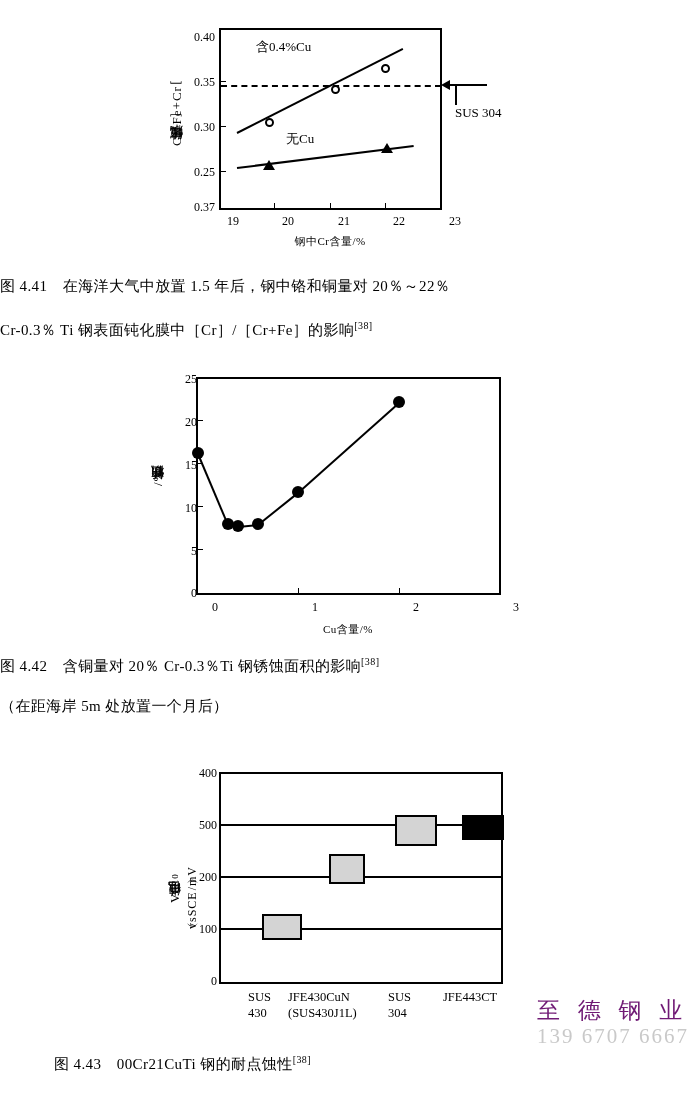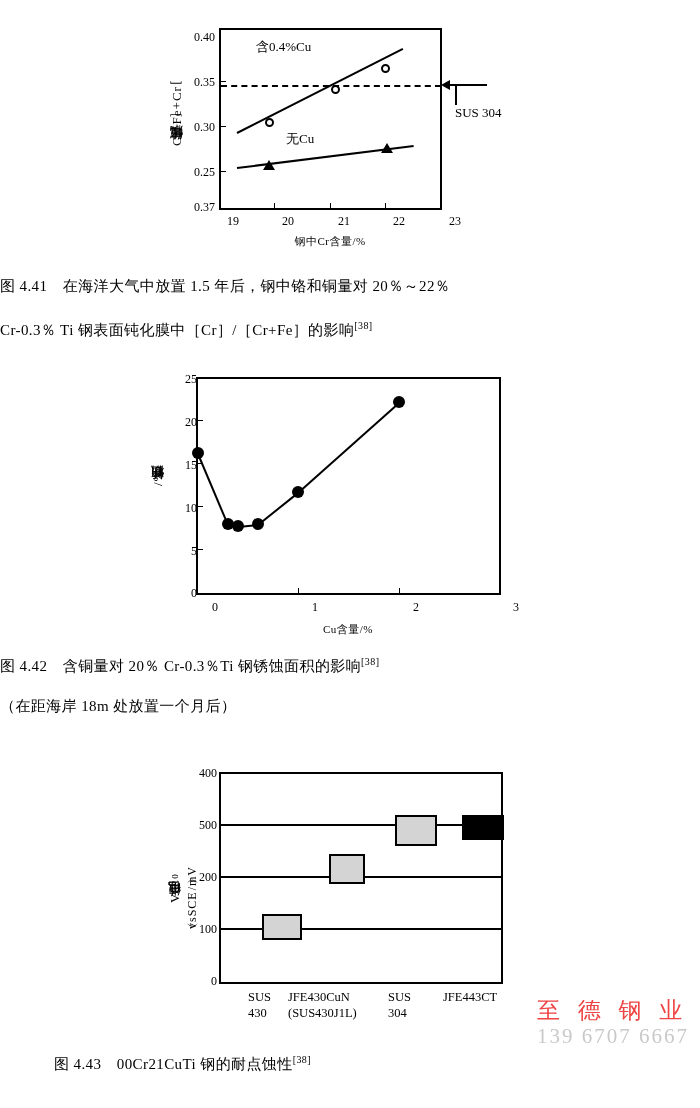--- a/index.html
+++ b/index.html
@@ -129,21 +129,21 @@
   .cat-label {
     position: absolute;
     font-size: 12.5px;
     text-align: left;
     line-height: 1.25;
   }
 
   
   .watermark {
     position: absolute;
-    color: #ef4444;
+    color: #701a75;
     font-size: 23px;
     letter-spacing: 6px;
     white-space: nowrap;
     text-align: center;
   }
   .watermark-phone {
     position: absolute;
     color: #c9c9c9;
     font-size: 21px;
     letter-spacing: 2px;
@@ -267,21 +267,21 @@
     <div class="marker-dot" style="left:222px;top:158px;"></div>
     <div class="marker-dot" style="left:232px;top:160px;"></div>
     <div class="marker-dot" style="left:252px;top:158px;"></div>
     <div class="marker-dot" style="left:292px;top:126px;"></div>
     <div class="marker-dot" style="left:393px;top:36px;"></div>
   </div>
 
   <div class="caption" style="left:0;top:656px;">
     <span>图 4.42　含铜量对 20％ Cr-0.3％Ti 钢锈蚀面积的影响</span><span class="sup">[38]</span>
   </div>
-  <div class="caption" style="left:0;top:697px;">（在距海岸 18m 处放置一个月后）</div>
+  <div class="caption" style="left:0;top:697px;">（在距海岸 5m 处放置一个月后）</div>
 
   <div class="chart-block" style="left:0;top:760px;width:700px;height:280px;">
 
     <div class="axis-label-y" style="left:168px;top:70px;height:120px;width:18px;font-size:13px;">
       <span>点蚀电位V'</span><span style="font-size:9px;">c10</span>
     </div>
     <div class="axis-label-y" style="left:186px;top:78px;height:120px;width:18px;font-size:12px;">（vsSCE）/mV</div>
 
     <div class="plot-frame" style="left:219px;top:12px;width:284px;height:212px;"></div>
 

